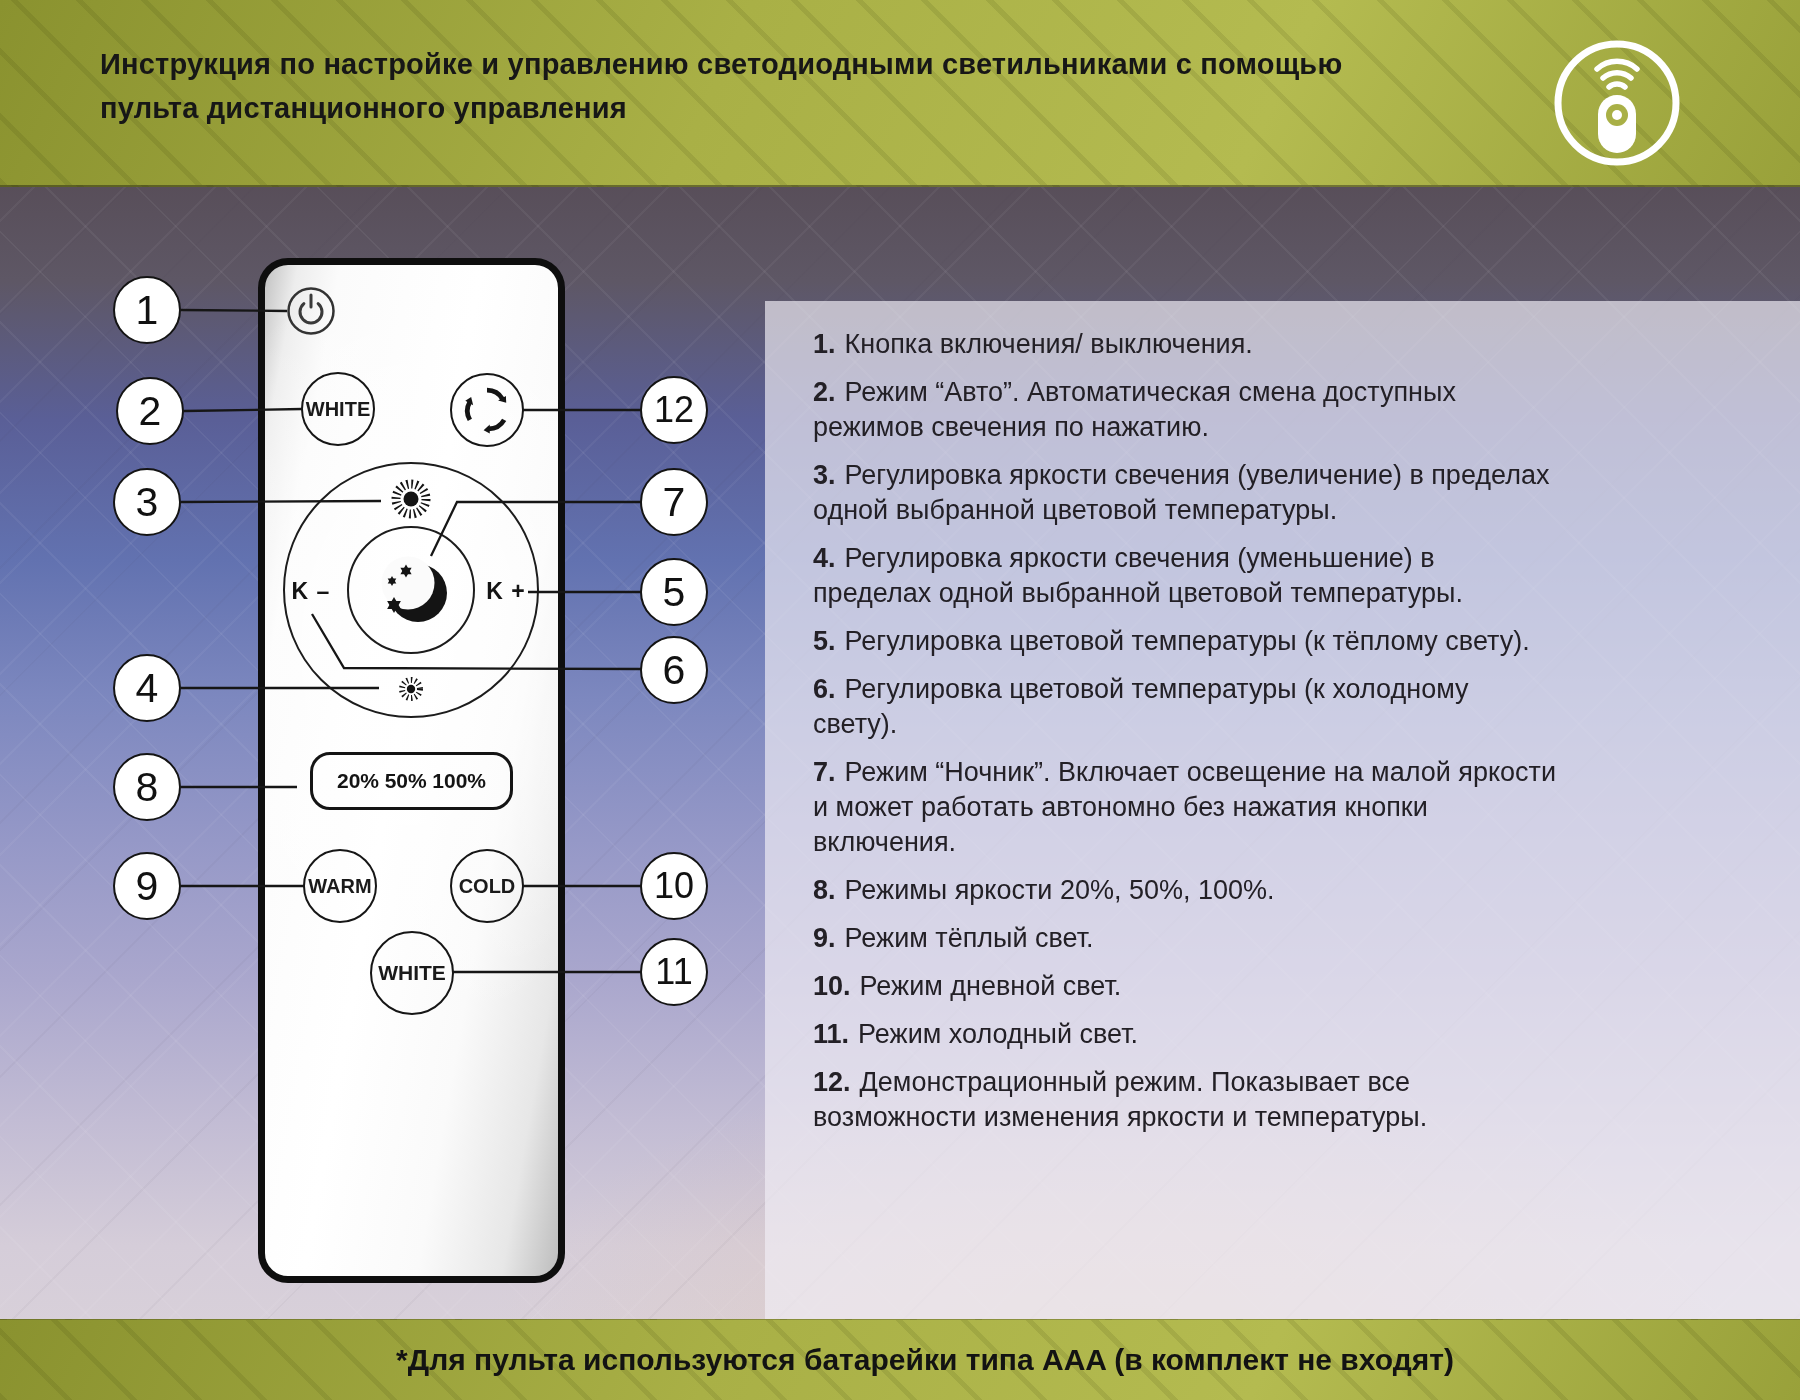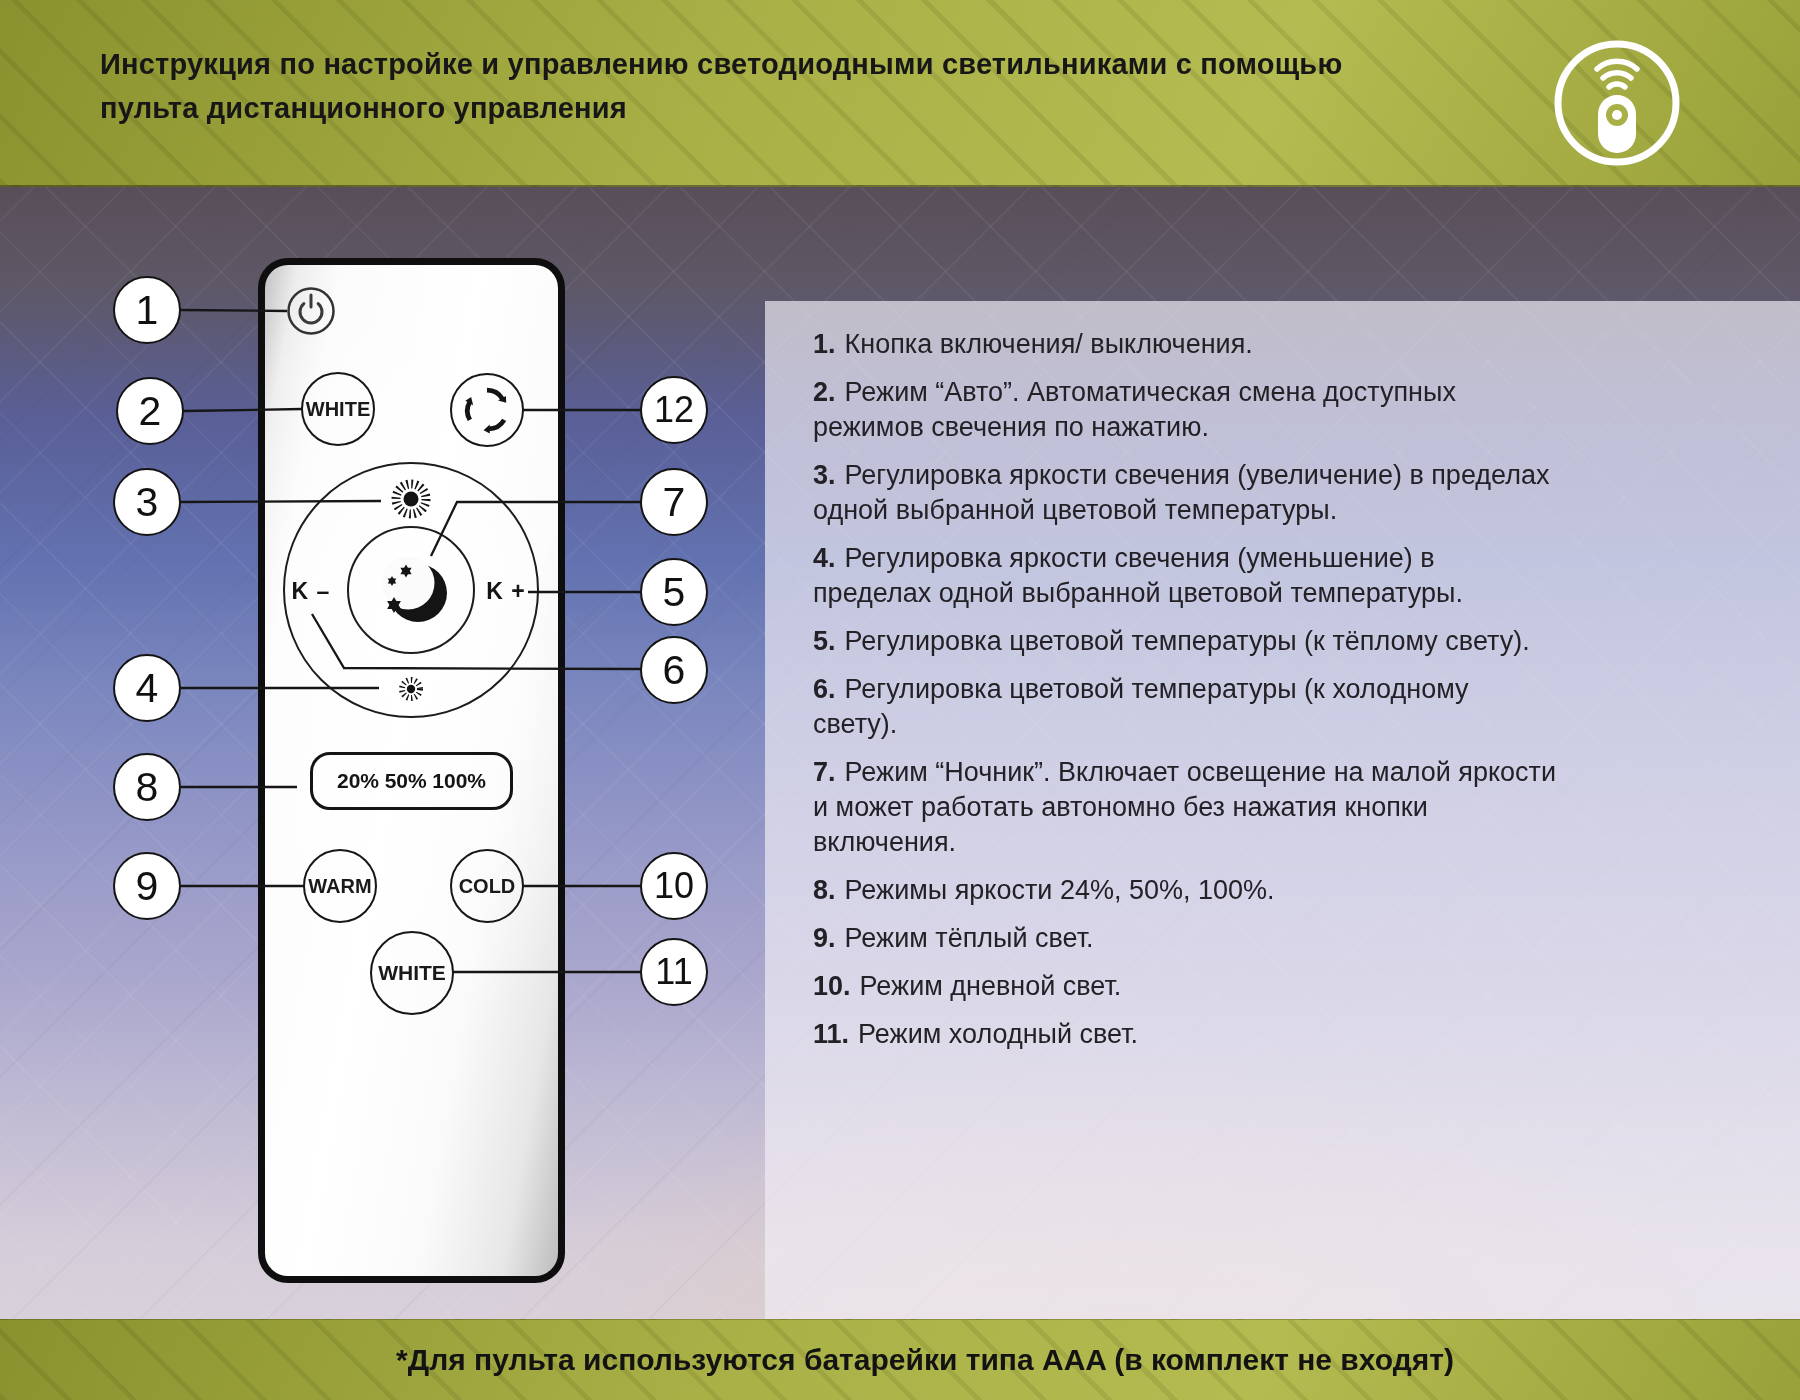--- a/index.html
+++ b/index.html
@@ -103,24 +103,25 @@
 
   <aside class="legend">
     <div class="legend-inner">
       <p><b>1.</b><span>Кнопка включения/ выключения.</span></p>
       <p><b>2.</b><span>Режим “Авто”. Автоматическая смена доступных режимов свечения по нажатию.</span></p>
       <p><b>3.</b><span>Регулировка яркости свечения (увеличение) в пределах одной выбранной цветовой температуры.</span></p>
       <p><b>4.</b><span>Регулировка яркости свечения (уменьшение) в пределах одной выбранной цветовой температуры.</span></p>
       <p><b>5.</b><span>Регулировка цветовой температуры (к тёплому свету).</span></p>
       <p><b>6.</b><span>Регулировка цветовой температуры (к холодному свету).</span></p>
       <p><b>7.</b><span>Режим “Ночник”. Включает освещение на малой яркости и может работать автономно без нажатия кнопки включения.</span></p>
-      <p><b>8.</b><span>Режимы яркости 24%, 50%, 100%.</span></p>
+      <p><b>8.</b><span>Режимы яркости 20%, 50%, 100%.</span></p>
       <p><b>9.</b><span>Режим тёплый свет.</span></p>
       <p><b>10.</b><span>Режим дневной свет.</span></p>
       <p><b>11.</b><span>Режим холодный свет.</span></p>
+      <p><b>12.</b><span>Демонстрационный режим. Показывает все возможности изменения яркости и температуры.</span></p>
     </div>
   </aside>
 
   <div class="remote">
 
     <div class="abs" style="left:21px; top:21px; width:50px; height:50px;">
       <svg viewBox="0 0 50 50" width="50" height="50">
         <circle cx="25" cy="25" r="22.5" fill="none" stroke="#333333" stroke-width="2.5"></circle>
         <path d="M17.9,17.6 A11,11 0 1 0 32.1,17.6" fill="none" stroke="#3a3a3a" stroke-width="3" stroke-linecap="round"></path>
         <line x1="25" y1="9" x2="25" y2="21" stroke="#3a3a3a" stroke-width="3" stroke-linecap="round"></line>

